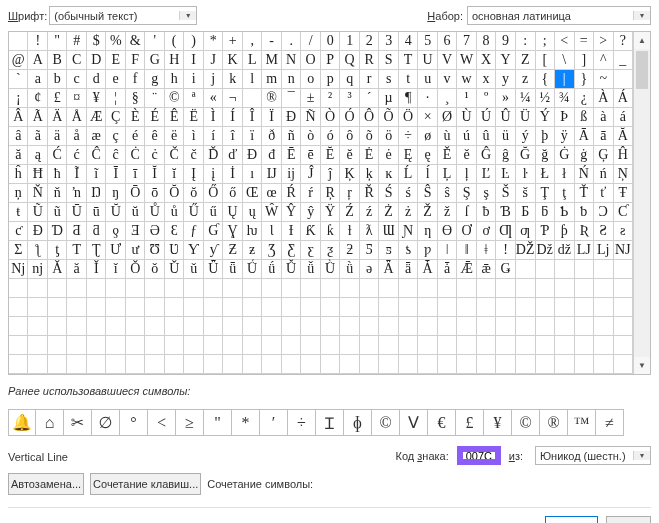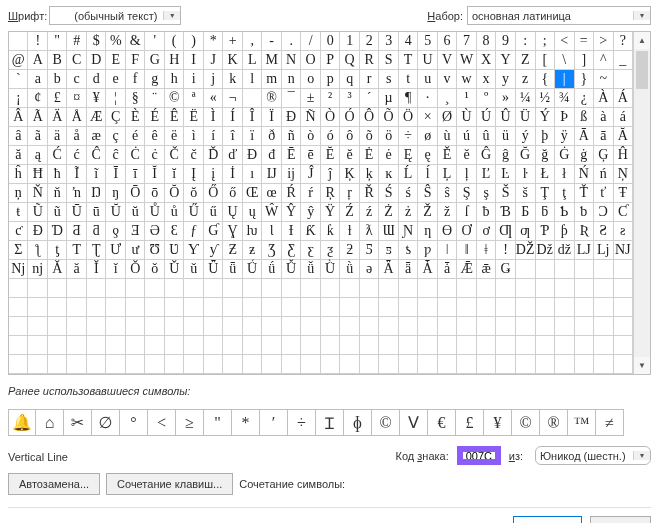--- a/index.html
+++ b/index.html
@@ -28,21 +28,21 @@
     width: 17px;
     display: flex;
     align-items: center;
     justify-content: center;
     border-left: 1px solid #d0d0d0;
     background: #f0f0f0;
     color: #555;
     font-size: 8px;
   }
   .top-row { margin-bottom: 6px; }
-  #font-combo { width: 132px; margin-left: 2px; padding-left: 20px; }
+  #font-combo { width: 148px; margin-left: 2px; }
   #set-combo  { width: 184px; margin-left: 4px; }
   .grid-wrap {
     border: 1px solid #bfbfbf;
     display: flex;
     height: 344px;
   }
   #char-grid {
     flex: 1;
     display: grid;
     grid-template-columns: repeat(32, 1fr);
@@ -108,26 +108,26 @@
   .meta-row { margin-top: 10px; display: flex; align-items: center; gap: 8px; }
   .meta-left { flex: 1; }
   .small-input {
     border: 6px solid #8b5cf6;
     height: 19px;
     width: 44px;
     padding: 0 3px;
     font-size: 11px;
     background: #fff;
   }
-  #from-combo { width: 116px; margin-left: 4px; border-radius: 6px; }
+  #from-combo { width: 116px; margin-left: 4px; }
   .btn {
     border: 1px solid #adadad;
     background: #f0f0f0;
     height: 22px;
-    padding: 0 10px;
+    padding: 0 2px;
     font-size: 11px;
     display: inline-flex;
     align-items: center;
     cursor: default;
   }
   .btn.primary { border-color: #0078d7; background:#fdfdfd; }
   .buttons-row { margin-top: 8px; display: flex; align-items: center; gap: 6px; }
   .footer {
     border-top: 1px solid #e0e0e0;
     margin-top: 12px;

